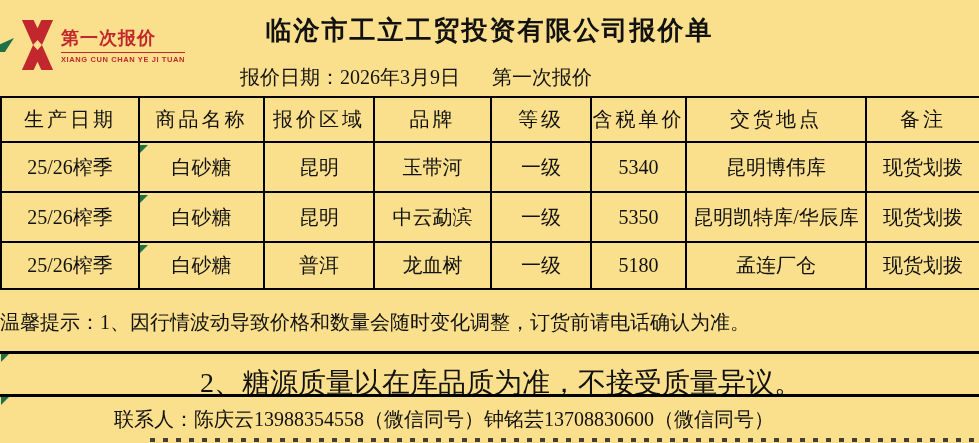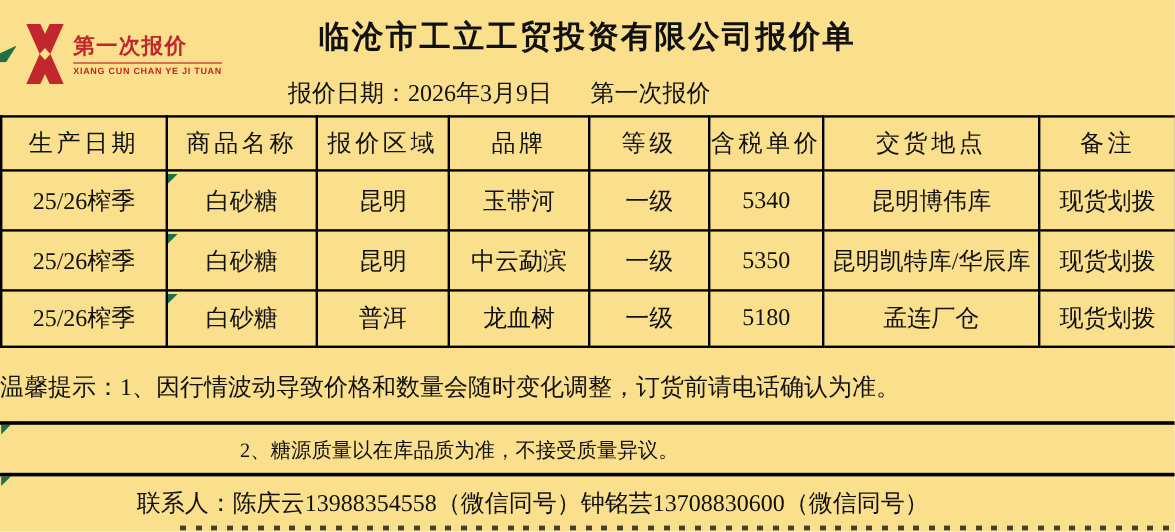--- a/index.html
+++ b/index.html
@@ -30,21 +30,21 @@
   .quote-table tr.hdr td{letter-spacing:3px;}
   .quote-table tr.hdr{height:45px;}
   .quote-table tr.r1{height:50px;}
   .quote-table tr.r2{height:50px;}
   .quote-table tr.r3{height:47px;}
   
   .rule{position:absolute;left:0;width:100%;height:3px;background:#000;}
   .rule-a{top:351px;}
   .rule-b{top:394px;}
   .note1{position:absolute;left:0;top:309px;width:100%;font-size:20px;}
-  .note2{position:absolute;left:200px;top:364px;font-size:17px;}
+  .note2{position:absolute;left:200px;top:364px;font-size:28px;}
   .contact{position:absolute;left:114px;top:406px;font-size:20px;}
   
   .corner{position:absolute;width:0;height:0;border-top:8px solid #1E7145;border-right:8px solid transparent;}
   .corner-c1{left:140px;top:145px;}
   .corner-c2{left:140px;top:195px;}
   .corner-c3{left:140px;top:245px;}
   .corner-n2{left:1px;top:354px;}
   .corner-ct{left:1px;top:397px;}
   .arrow-edge{position:absolute;left:0;top:38px;width:14px;height:14px;background:#1E7145;
               clip-path:polygon(0 100%, 0 45%, 100% 0, 35% 100%);}

